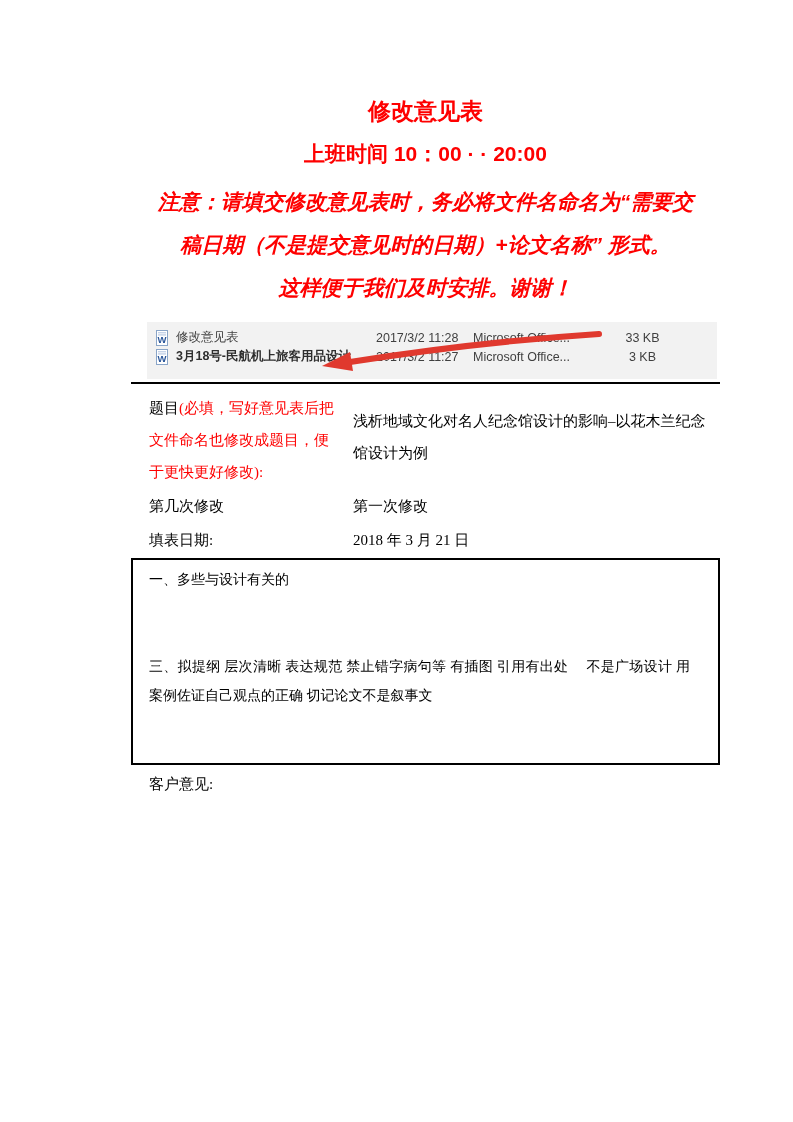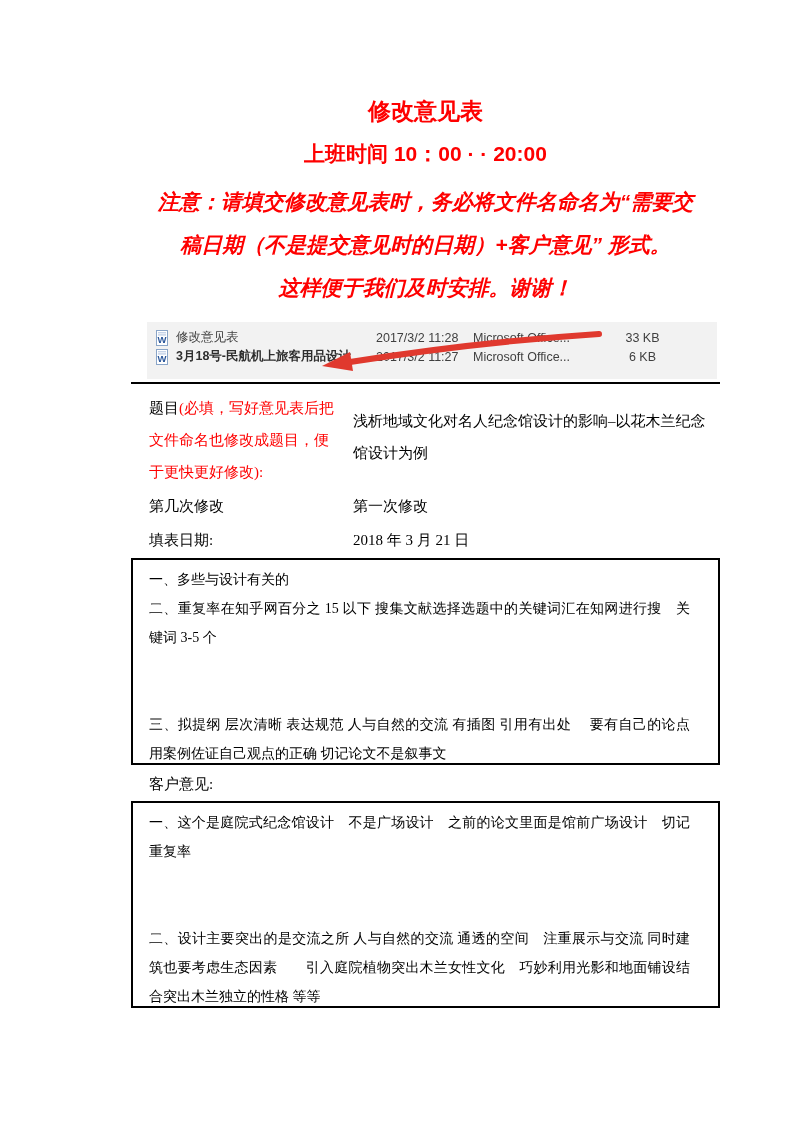--- a/index.html
+++ b/index.html
@@ -53,21 +53,21 @@
 <body>
 
 <div class="page">
   <div class="content">
 
     <div class="hdr">
       <div class="hdr-title">修改意见表</div>
       <div class="hdr-hours">上班时间 10：00 · · 20:00</div>
       <div class="hdr-notice">
         <div>注意：请填交修改意见表时，务必将文件名命名为“需要交</div>
-        <div>稿日期（不是提交意见时的日期）+客户意见” 形式。</div>
+        <div>稿日期（不是提交意见时的日期）+论文名称” 形式。</div>
         <div>这样便于我们及时安排。谢谢！</div>
       </div>
     </div>
 
     <div class="explorer">
       <div class="f-row">
         <svg class="f-icon" viewBox="0 0 16 16">
           <rect x="2.5" y="0.5" width="11" height="15" fill="#ffffff" stroke="#8aa5c8" stroke-width="1"></rect>
           <rect x="4" y="2" width="8" height="1.4" fill="#c5d3e8"></rect>
           <rect x="4" y="4.2" width="8" height="1.4" fill="#c5d3e8"></rect>
@@ -81,21 +81,21 @@
       <div class="f-row second">
         <svg class="f-icon" viewBox="0 0 16 16">
           <rect x="2.5" y="0.5" width="11" height="15" fill="#ffffff" stroke="#8aa5c8" stroke-width="1"></rect>
           <rect x="4" y="2" width="8" height="1.4" fill="#c5d3e8"></rect>
           <rect x="4" y="4.2" width="8" height="1.4" fill="#c5d3e8"></rect>
           <text x="8" y="13" font-size="9.5" font-family="Liberation Sans, sans-serif" font-weight="bold" fill="#2b579a" text-anchor="middle">W</text>
         </svg>
         <span class="f-name">3月18号-民航机上旅客用品设计</span>
         <span class="f-date">2017/3/2 11:27</span>
         <span class="f-type">Microsoft Office...</span>
-        <span class="f-size">6 KB</span>
+        <span class="f-size">3 KB</span>
       </div>
       <svg class="arrow-svg" width="570" height="57" viewBox="0 0 570 57">
         <path d="M 452 12 Q 330 20 203 40" stroke="#e0392e" stroke-width="6" fill="none" stroke-linecap="round"></path>
         <polygon points="175,44 203,30 206,49" fill="#e0392e"></polygon>
       </svg>
     </div>
 
     <div class="sep-line"></div>
 
     <div class="form">
@@ -110,30 +110,22 @@
         <div class="val">第一次修改</div>
       </div>
       <div class="f-grid row-plain">
         <div class="lab">填表日期:</div>
         <div class="val">2018 年 3 月 21 日</div>
       </div>
     </div>
 
     <div class="cbox">
       <div class="para">一、多些与设计有关的</div>
-      <div class="para">二、重复率在知乎网百分之 15 以下  搜集文献选择选题中的关键词汇在知网进行搜　关键词 3-5 个</div>
       <div class="para"></div>
       <div class="para"></div>
-      <div class="para">三、拟提纲  层次清晰  表达规范  人与自然的交流  有插图  引用有出处　 要有自己的论点  用案例佐证自己观点的正确  切记论文不是叙事文</div>
+      <div class="para">三、拟提纲  层次清晰  表达规范  禁止错字病句等  有插图  引用有出处　 不是广场设计  用案例佐证自己观点的正确  切记论文不是叙事文</div>
 
     </div>
 
     <div class="sec-label">客户意见:</div>
-    <div class="cbox">
-      <div class="para">一、这个是庭院式纪念馆设计　不是广场设计　之前的论文里面是馆前广场设计　切记重复率</div>
-      <div class="para"></div>
-      <div class="para"></div>
-      <div class="para">二、设计主要突出的是交流之所  人与自然的交流  通透的空间　注重展示与交流  同时建筑也要考虑生态因素　　引入庭院植物突出木兰女性文化　巧妙利用光影和地面铺设结合突出木兰独立的性格  等等</div>
-
-    </div>
 
   </div>
 </div>
 
 </body></html>

